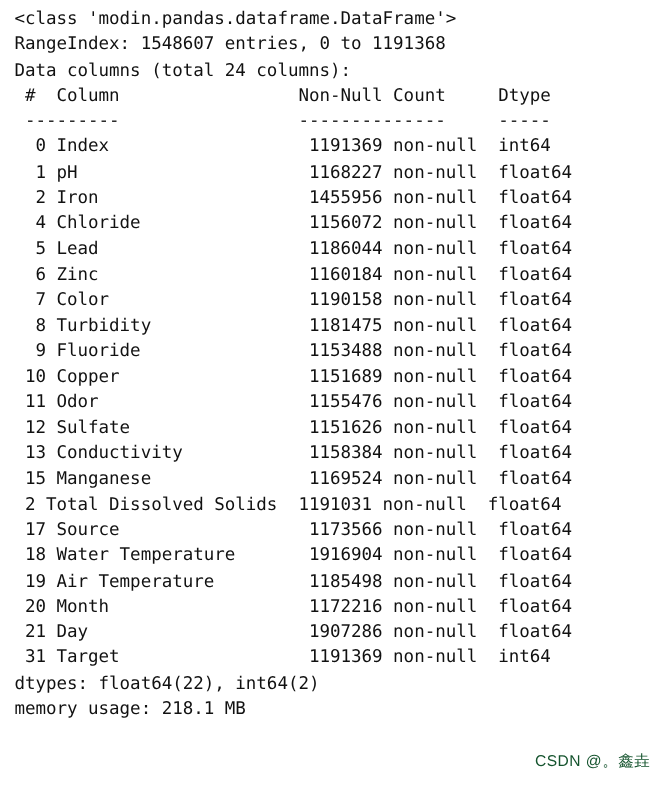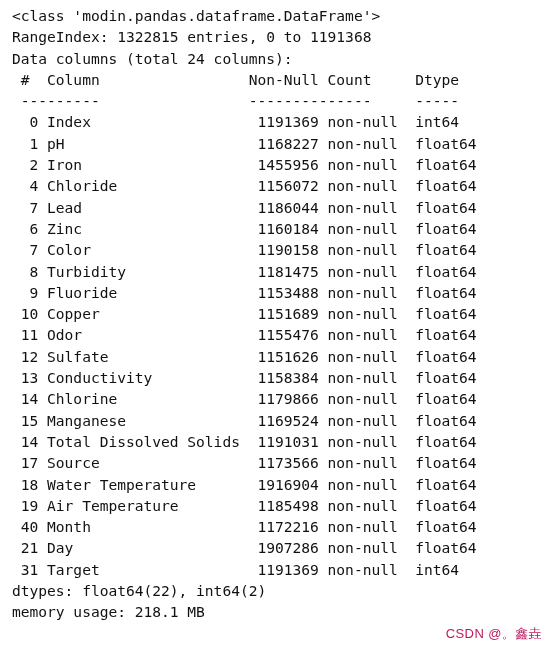--- a/index.html
+++ b/index.html
@@ -30,58 +30,57 @@
     white-space: pre;
     letter-spacing: -0.02px;
     height: 21.3px;
   }
   .watermark {
     position: absolute;
     right: 10px;
     bottom: 22px;
     font-family: "Liberation Sans", sans-serif;
     font-size: 13px;
-    color: #be185d;
+    color: #14532d;
     white-space: pre;
     letter-spacing: 0.4px;
   }
 </style>
 </head>
 <body>
 
 <div id="output">
 
   <div class="line">&lt;class 'modin.pandas.dataframe.DataFrame'&gt;</div>
-  <div class="line">RangeIndex: 1322815 entries, 0 to 1191368</div>
+  <div class="line">RangeIndex: 1548607 entries, 0 to 1191368</div>
   <div class="line">Data columns (total 24 columns):</div>
 
   <div class="line"> #  Column                 Non-Null Count     Dtype</div>
   <div class="line"> ---------                 --------------     -----</div>
 
   <div id="table-body">
       <div class="line">  0 Index                   1191369 non-null  int64</div>
       <div class="line">  1 pH                      1168227 non-null  float64</div>
       <div class="line">  2 Iron                    1455956 non-null  float64</div>
       <div class="line">  4 Chloride                1156072 non-null  float64</div>
-      <div class="line">  7 Lead                    1186044 non-null  float64</div>
+      <div class="line">  5 Lead                    1186044 non-null  float64</div>
       <div class="line">  6 Zinc                    1160184 non-null  float64</div>
       <div class="line">  7 Color                   1190158 non-null  float64</div>
       <div class="line">  8 Turbidity               1181475 non-null  float64</div>
       <div class="line">  9 Fluoride                1153488 non-null  float64</div>
       <div class="line"> 10 Copper                  1151689 non-null  float64</div>
       <div class="line"> 11 Odor                    1155476 non-null  float64</div>
       <div class="line"> 12 Sulfate                 1151626 non-null  float64</div>
       <div class="line"> 13 Conductivity            1158384 non-null  float64</div>
-      <div class="line"> 14 Chlorine                1179866 non-null  float64</div>
       <div class="line"> 15 Manganese               1169524 non-null  float64</div>
-      <div class="line"> 14 Total Dissolved Solids  1191031 non-null  float64</div>
+      <div class="line"> 2 Total Dissolved Solids  1191031 non-null  float64</div>
       <div class="line"> 17 Source                  1173566 non-null  float64</div>
       <div class="line"> 18 Water Temperature       1916904 non-null  float64</div>
       <div class="line"> 19 Air Temperature         1185498 non-null  float64</div>
-      <div class="line"> 40 Month                   1172216 non-null  float64</div>
+      <div class="line"> 20 Month                   1172216 non-null  float64</div>
       <div class="line"> 21 Day                     1907286 non-null  float64</div>
       <div class="line"> 31 Target                  1191369 non-null  int64</div>
     </div>
 
   <div class="line">dtypes: float64(22), int64(2)</div>
   <div class="line">memory usage: 218.1 MB</div>
 
   <div class="watermark">CSDN @。鑫垚</div>
 </div>
 

